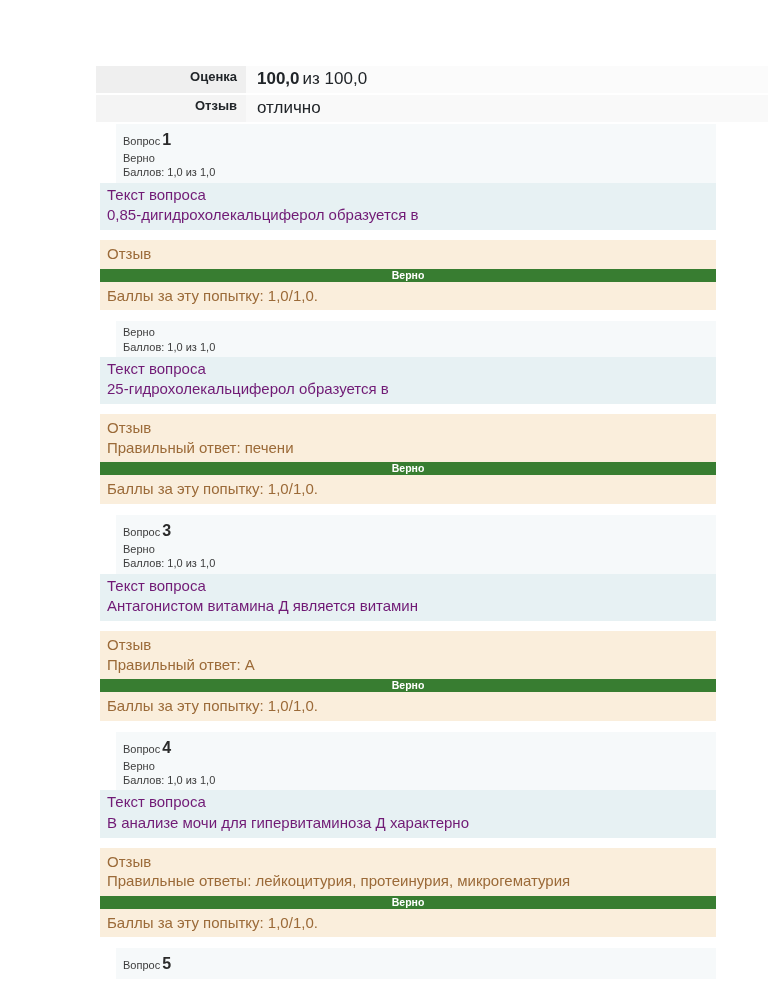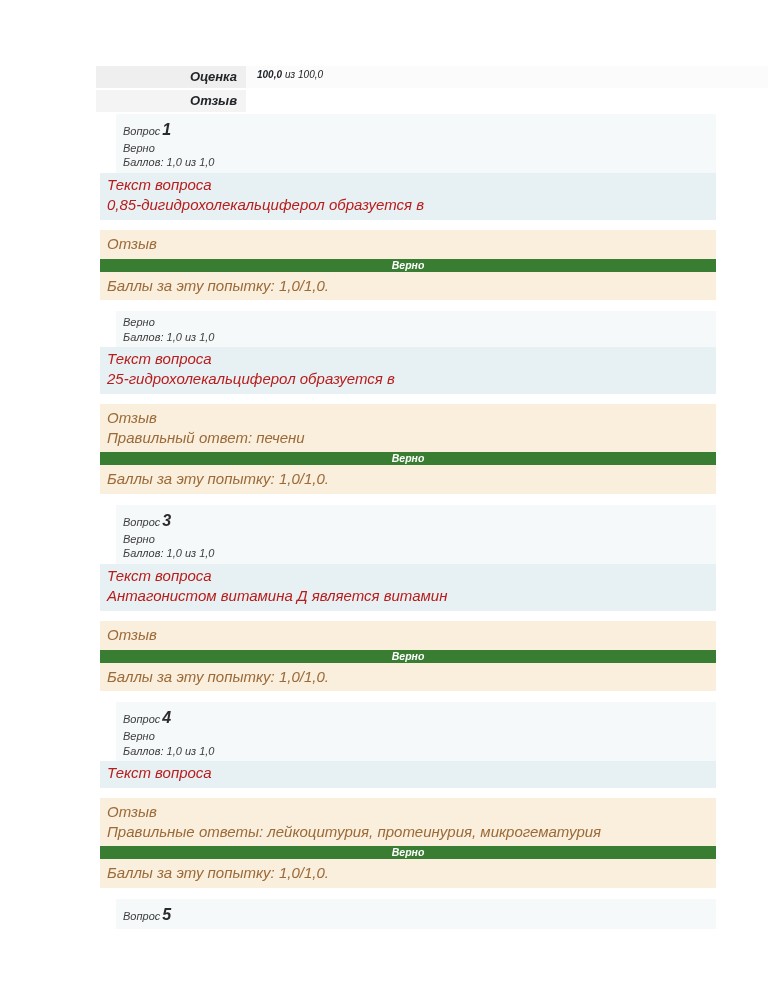--- a/index.html
+++ b/index.html
@@ -7,21 +7,20 @@
     padding: 0;
     background: #ffffff;
     font-family: "Liberation Sans", "DejaVu Sans", sans-serif;
   }
   .page {
     width: 768px;
     height: 994px;
     background: #ffffff;
     overflow: hidden;
     position: relative;
-    font-style: italic;
   }
 
   
   .grade-table {
     margin: 66px 0 2px 96px;
   }
   .grade-row {
     display: flex;
     margin-bottom: 2px;
   }
@@ -32,21 +31,21 @@
     text-align: right;
     font-weight: bold;
     font-size: 13px;
     color: #212529;
     padding: 3px 9px 4px 0;
   }
   .grade-row.row-2 .grade-label { background: #f4f4f4; }
   .grade-value {
     flex: 1;
     background: #fbfbfb;
-    font-size: 10px;
+    font-size: 17px;
     color: #212529;
     padding: 3px 0 4px 11px;
   }
   .grade-row.row-2 .grade-value { background: #f9f9f9; }
   .grade-value b { margin-right: 3px; }
 
   
   .questions {
     margin-left: 100px;
     width: 616px;
@@ -70,21 +69,21 @@
     color: #2b2b2b;
     margin-left: 2px;
   }
   .q-state, .q-marks {
     font-size: 11px;
     line-height: 1.3;
   }
   .q-text {
     background: #e7f1f3;
     padding: 2px 7px 5px 7px;
-    color: #b91c1c;
+    color: #701a75;
     font-size: 15px;
     line-height: 1.35;
   }
   .q-text-header {
     font-size: 15px;
   }
   .q-feedback {
     background: #faeedc;
     margin-top: 10px;
     padding: 4px 7px 5px 7px;
@@ -110,20 +109,21 @@
 
   <div class="grade-table">
     <div class="grade-row row-1">
       <div class="grade-label">Оценка</div>
       <div class="grade-value">
         <b>100,0</b><span>из 100,0</span>
       </div>
     </div>
     <div class="grade-row row-2">
       <div class="grade-label">Отзыв</div>
+      <div class="grade-value">отлично</div>
     </div>
   </div>
 
   <div class="questions">
 
     <section class="question">
       <div class="q-info">
         <div class="q-number-line">
           <span>Вопрос</span><span class="q-number">1</span>
         </div>
@@ -165,35 +165,37 @@
         </div>
         <div class="q-state">Верно</div>
         <div class="q-marks">Баллов: 1,0 из 1,0</div>
       </div>
       <div class="q-text">
         <div class="q-text-header">Текст вопроса</div>
         <div>Антагонистом витамина Д является витамин</div>
       </div>
       <div class="q-feedback">
         <div>Отзыв</div>
+        <div>Правильный ответ: А</div>
         <div class="correct-bar">Верно</div>
         <div>Баллы за эту попытку: 1,0/1,0.</div>
       </div>
     </section>
 
     <section class="question">
       <div class="q-info">
         <div class="q-number-line">
           <span>Вопрос</span><span class="q-number">4</span>
         </div>
         <div class="q-state">Верно</div>
         <div class="q-marks">Баллов: 1,0 из 1,0</div>
       </div>
       <div class="q-text">
         <div class="q-text-header">Текст вопроса</div>
+        <div>В анализе мочи для гипервитаминоза Д характерно</div>
       </div>
       <div class="q-feedback">
         <div>Отзыв</div>
         <div>Правильные ответы: лейкоцитурия, протеинурия, микрогематурия</div>
         <div class="correct-bar">Верно</div>
         <div>Баллы за эту попытку: 1,0/1,0.</div>
       </div>
     </section>
 
     <section class="question">

